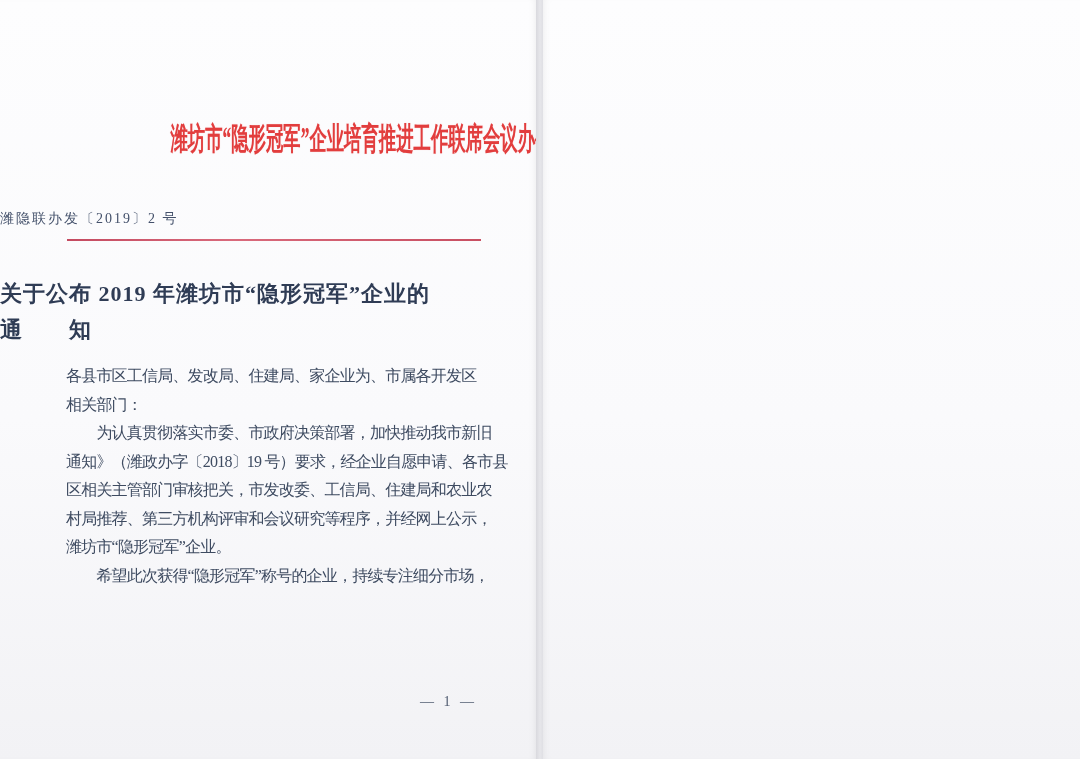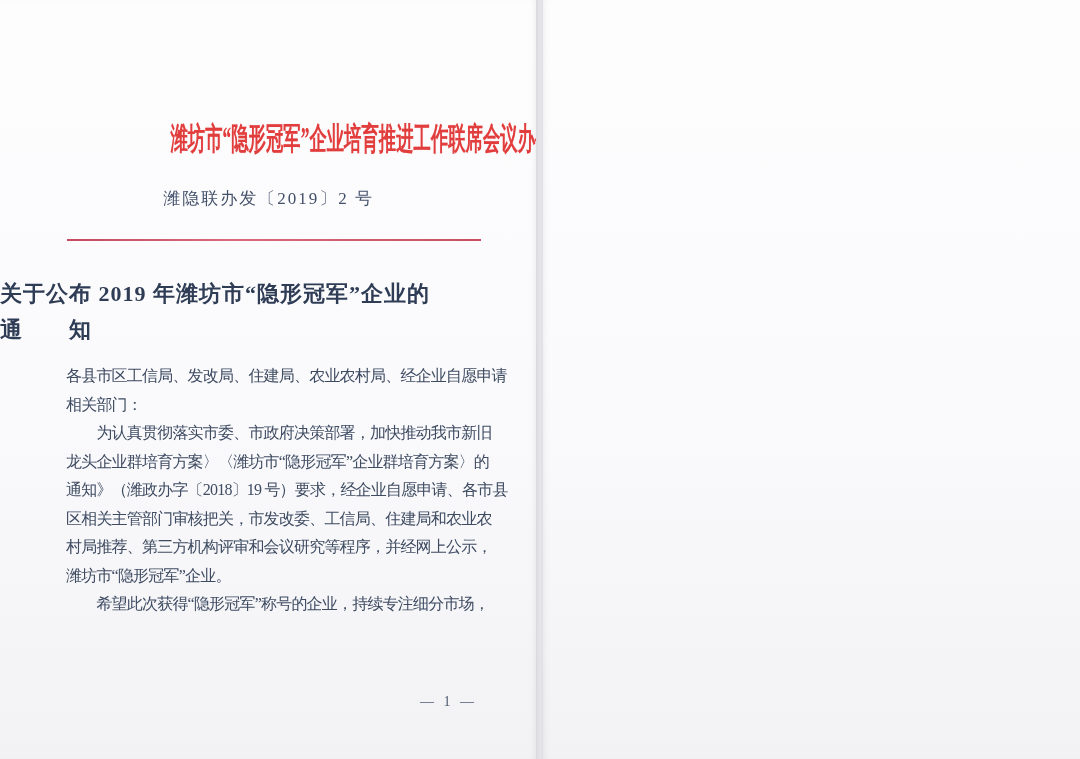--- a/index.html
+++ b/index.html
@@ -32,23 +32,23 @@
     color: #e23d3d;
     font-weight: bold; font-size: 31px; letter-spacing: 0px;
   }
   .red-header .squeeze {
     display: inline-block;
     transform: scaleX(0.56);
     transform-origin: center;
     text-shadow: 0 0 1px rgba(226,61,61,.45);
   }
   .doc-number {
-    position: absolute; top: 187px; left: 0; width: 537px;
-    text-align: center;
-    font-size: 17px; color: #43506a; letter-spacing: 2px;
+    position: absolute; top: 210px; left: 0; width: 537px;
+    text-align: left;
+    font-size: 14px; color: #43506a; letter-spacing: 2px;
   }
   .red-rule {
     position: absolute; top: 239px; left: 67px; width: 414px; height: 2px;
     background: linear-gradient(90deg, #c44a60, #d96a7c 40%, #c84f62);
   }
   .doc-title {
     position: absolute; top: 276px; left: 0; width: 537px;
     text-align: left; color: #2f3c55; font-weight: bold;
     font-size: 22px; line-height: 36px; letter-spacing: 1px;
   }
@@ -73,24 +73,23 @@
     <div class="red-header">
       <span class="squeeze">潍坊市“隐形冠军”企业培育推进工作联席会议办公室文件</span>
     </div>
     <div class="doc-number">潍隐联办发〔2019〕2 号</div>
     <div class="red-rule"></div>
     <div class="doc-title">
       <div>关于公布 2019 年潍坊市“隐形冠军”企业的</div>
       <div>通　　知</div>
     </div>
     <div class="body-block">
-      <div class="body-line">各县市区工信局、发改局、住建局、农业农村局、经企业自愿申请</div>
+      <div class="body-line">各县市区工信局、发改局、住建局、家企业为、市属各开发区</div>
       <div class="body-line">相关部门：</div>
       <div class="body-line">　　为认真贯彻落实市委、市政府决策部署，加快推动我市新旧</div>
-      <div class="body-line">龙头企业群培育方案〉〈潍坊市“隐形冠军”企业群培育方案〉的</div>
       <div class="body-line">通知》（潍政办字〔2018〕19 号）要求，经企业自愿申请、各市县</div>
       <div class="body-line">区相关主管部门审核把关，市发改委、工信局、住建局和农业农</div>
       <div class="body-line">村局推荐、第三方机构评审和会议研究等程序，并经网上公示，</div>
       <div class="body-line">潍坊市“隐形冠军”企业。</div>
       <div class="body-line">　　希望此次获得“隐形冠军”称号的企业，持续专注细分市场，</div>
     </div>
     <div class="page-num page-num-1">— 1 —</div>
   </div>
 
   <div class="page-gap"></div>

